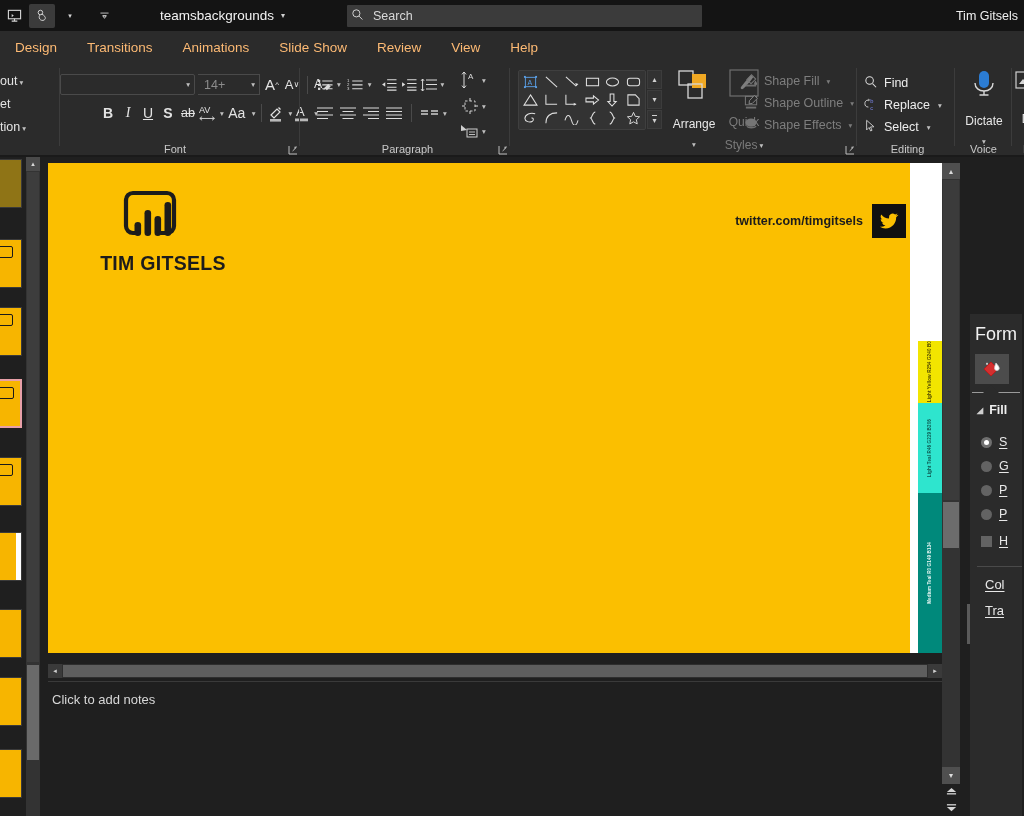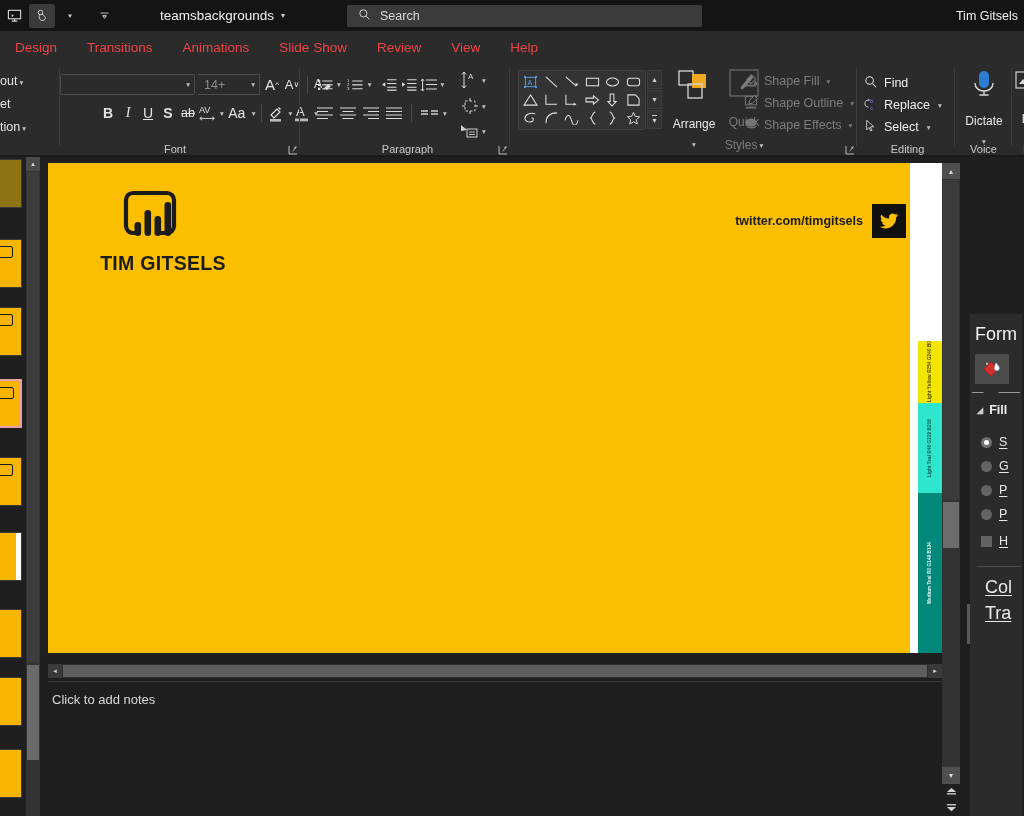--- a/index.html
+++ b/index.html
@@ -30,36 +30,36 @@
   .qat-sep{ width:6px; }
   #doc-title{
     position:absolute; left:160px; top:0; height:31px;
     display:flex; align-items:center; gap:7px;
     font-size:13.5px; color:#f2f2f2;
   }
   .chev{ font-size:8px; color:#cfcfcf; line-height:1; }
   #searchbox{
     position:absolute; left:347px; top:5px; width:355px; height:22px;
     background:#3b3b3b; display:flex; align-items:center; gap:9px;
-    padding-left:11px; border-radius:1px;
+    padding-left:4px; border-radius:1px;
   }
   #searchbox .ph{ font-size:12.5px; color:#d9d9d9; }
   #username{
     position:absolute; right:6px; top:0; height:31px;
     display:flex; align-items:center; font-size:12.5px; color:#f0f0f0;
   }
 
   
   #ribbon-tabs{
     position:absolute; left:0; top:31px; width:1024px; height:33px;
     background:#2b2b2b; display:flex; align-items:center;
   }
   .rtab{
     padding:0 15px; height:33px; line-height:33px;
-    font-size:13.5px; color:#ef4444; white-space:nowrap;
+    font-size:13.5px; color:#fdba74; white-space:nowrap;
   }
 
   
   #ribbon{
     position:absolute; left:0; top:64px; width:1024px; height:93px;
     background:#2b2b2b;
   }
   #ribbon-underline{
     position:absolute; left:0; top:155px; width:1024px; height:2px;
     background:#1a1a1a;
@@ -339,21 +339,21 @@
     content:""; width:5px; height:5px; border-radius:50%; background:#ffffff;
   }
   .ckbox{
     width:11px; height:11px; background:#636363; flex:0 0 auto;
   }
   .fmt-underline{ text-decoration:underline; text-underline-offset:2px; }
   #fmt-hr{
     position:absolute; left:10px; top:252px; width:60px; height:1px; background:#4a4a4a;
   }
   .fmt-field{
-    position:absolute; left:18px; font-size:18px; color:#e8e8e8; white-space:nowrap;
+    position:absolute; left:18px; font-size:13px; color:#e8e8e8; white-space:nowrap;
   }
   #fmt-right-edge{
     position:absolute; right:0; top:0; width:2px; height:659px; background:#1f1f1f;
   }
 </style>
 </head>
 <body>
 
 <div id="titlebar">
   <div class="qat">

